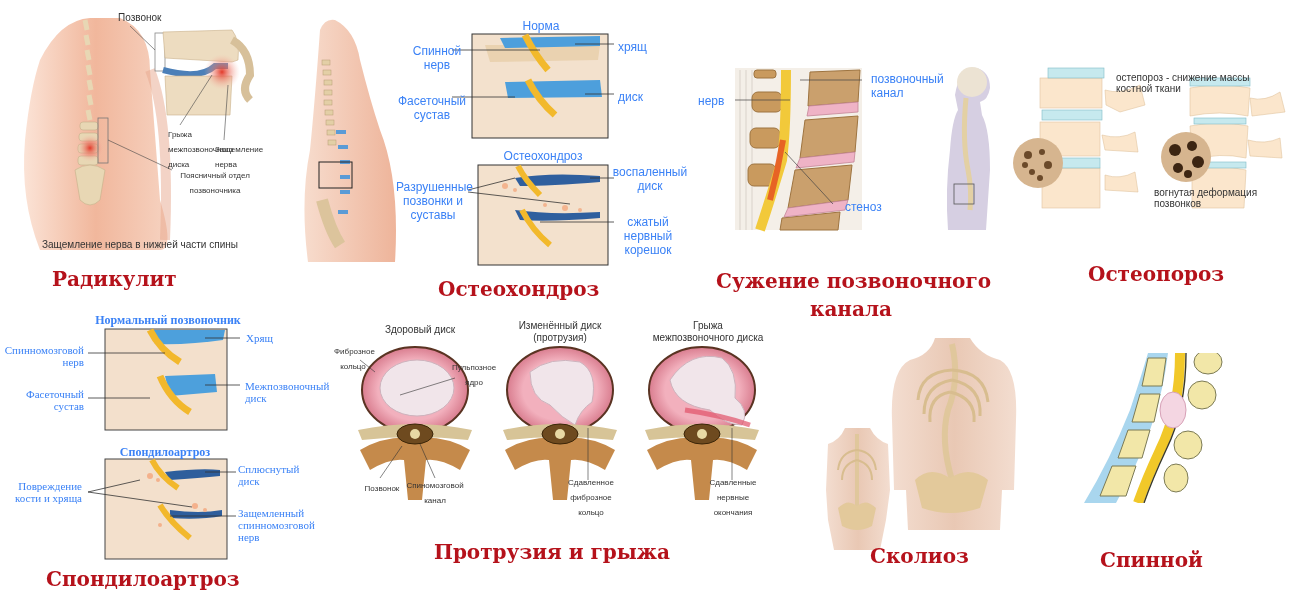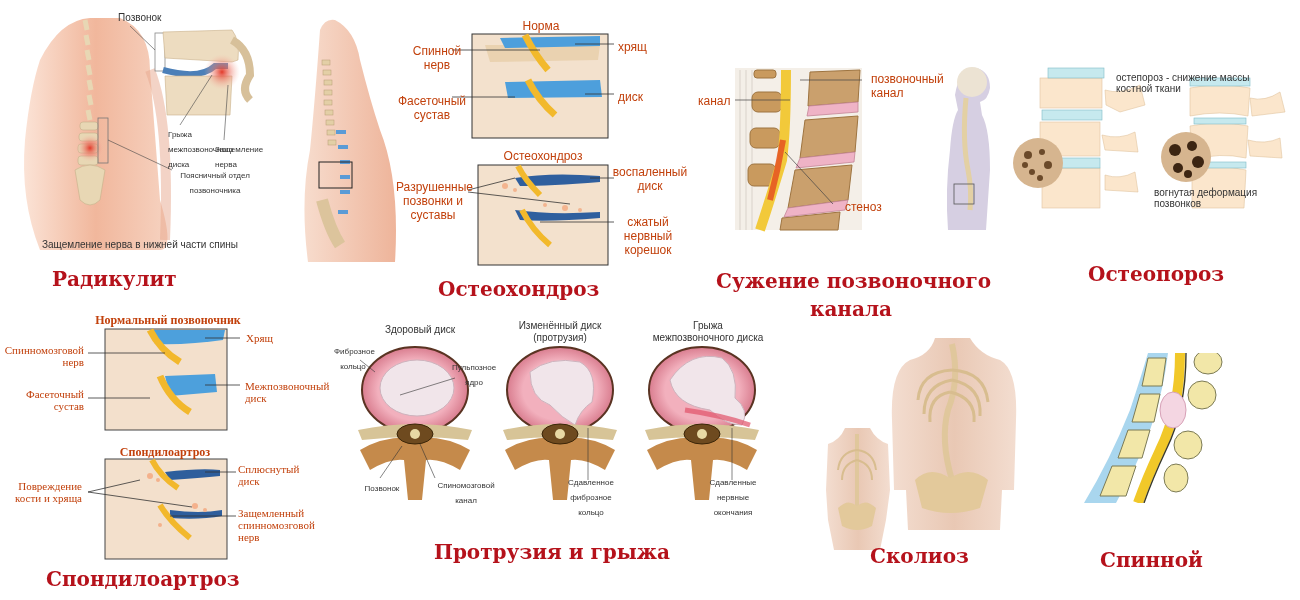--- a/index.html
+++ b/index.html
@@ -1,19 +1,19 @@
 <!DOCTYPE html>
 <html><head>
 <meta charset="utf-8">
 <style>
   html,body{margin:0;padding:0;background:#fff;}
   body{width:1300px;height:600px;position:relative;overflow:hidden;font-family:"Liberation Sans",sans-serif;}
   .panel{position:absolute;}
   .title{position:absolute;color:#b5121b;font-family:"DejaVu Serif",serif;font-weight:bold;font-size:20px;white-space:nowrap;text-align:center;line-height:26px;}
-  .lbl{position:absolute;font-size:12px;color:#c2410c;line-height:14px;white-space:nowrap;}
+  .lbl{position:absolute;font-size:12px;color:#3b82f6;line-height:14px;white-space:nowrap;}
   .lbl.sm{font-size:8px;line-height:15px;color:#333;}
   .lbl.xs{font-size:10px;line-height:11px;color:#333;}
   .lbl.serif{font-family:"Liberation Serif",serif;font-size:11px;line-height:12px;}
   .lbl.serifb{font-family:"Liberation Serif",serif;font-weight:bold;font-size:12px;}
   .lbl.c{text-align:center;}
   .lbl.r{text-align:right;}
   svg{position:absolute;left:0;top:0;overflow:visible;}
 </style>
 </head>
 <body>
@@ -170,21 +170,21 @@
     </g>
     <line x1="45" y1="60" x2="100" y2="60" stroke="#444" stroke-width=".7"></line>
     <line x1="110" y1="40" x2="172" y2="40" stroke="#444" stroke-width=".7"></line>
     <line x1="95" y1="112" x2="143" y2="164" stroke="#444" stroke-width=".7"></line>
 
     <path d="M265 55 Q270 25 287 28 Q300 32 300 48 Q298 60 290 62 L292 75 Q300 90 300 130 L296 190 L258 190 Q255 150 260 110 Q262 80 268 70Z" fill="#d6cfe2"></path>
     <circle cx="282" cy="42" r="15" fill="#ece3d3"></circle>
     <path d="M276 58 Q272 100 278 130 Q282 150 280 170" stroke="#e3d0a4" stroke-width="5" fill="none"></path>
     <rect x="264" y="144" width="20" height="20" fill="none" stroke="#555" stroke-width=".8"></rect>
   </svg>
-  <div class="lbl" style="left:8px;top:54px;">канал</div>
+  <div class="lbl" style="left:8px;top:54px;">нерв</div>
   <div class="lbl" style="left:181px;top:32px;width:70px;white-space:normal;">позвоночный канал</div>
   <div class="lbl" style="left:155px;top:160px;">стеноз</div>
   <div class="title" style="left:26px;top:228px;width:270px;">Сужение позвоночного</div>
   <div class="title" style="left:26px;top:256px;width:270px;">канала</div>
 </div>
 
 <div class="panel" style="left:1010px;top:60px;width:290px;height:240px;">
   <svg width="290" height="160">
     <g fill="#fbe6cc" stroke="#e0c4a0" stroke-width=".6">
       <rect x="30" y="18" width="62" height="30"></rect>
@@ -311,21 +311,21 @@
     </g>
   </svg>
   <div class="lbl xs c" style="left:40px;top:14px;width:100px;">Здоровый диск</div>
   <div class="lbl xs c" style="left:180px;top:10px;width:100px;">Изменённый диск</div>
   <div class="lbl xs c" style="left:180px;top:22px;width:100px;">(протрузия)</div>
   <div class="lbl xs c" style="left:318px;top:10px;width:120px;">Грыжа</div>
   <div class="lbl xs c" style="left:308px;top:22px;width:140px;">межпозвоночного диска</div>
   <div class="lbl sm c" style="left:4px;top:34px;width:38px;white-space:normal;">Фиброзное кольцо</div>
   <div class="lbl sm c" style="left:122px;top:50px;width:44px;white-space:normal;">Пульпозное ядро</div>
   <div class="lbl sm c" style="left:30px;top:171px;width:44px;">Позвонок</div>
-  <div class="lbl sm c" style="left:104px;top:168px;width:64px;white-space:normal;">Спиномозговой канал</div>
+  <div class="lbl sm c" style="left:73px;top:168px;width:64px;white-space:normal;">Спиномозговой канал</div>
   <div class="lbl sm c" style="left:236px;top:165px;width:50px;white-space:normal;">Сдавленное фиброзное кольцо</div>
   <div class="lbl sm c" style="left:378px;top:165px;width:50px;white-space:normal;">Сдавленные нервные окончания</div>
   <div class="title" style="left:104px;top:229px;">Протрузия и грыжа</div>
 </div>
 
 <div class="panel" style="left:820px;top:330px;width:200px;height:250px;">
   <svg width="200" height="220">
     <defs>
         <linearGradient id="skin3" x1="0" x2="1">
           <stop offset="0" stop-color="#f3ddd0"></stop>

